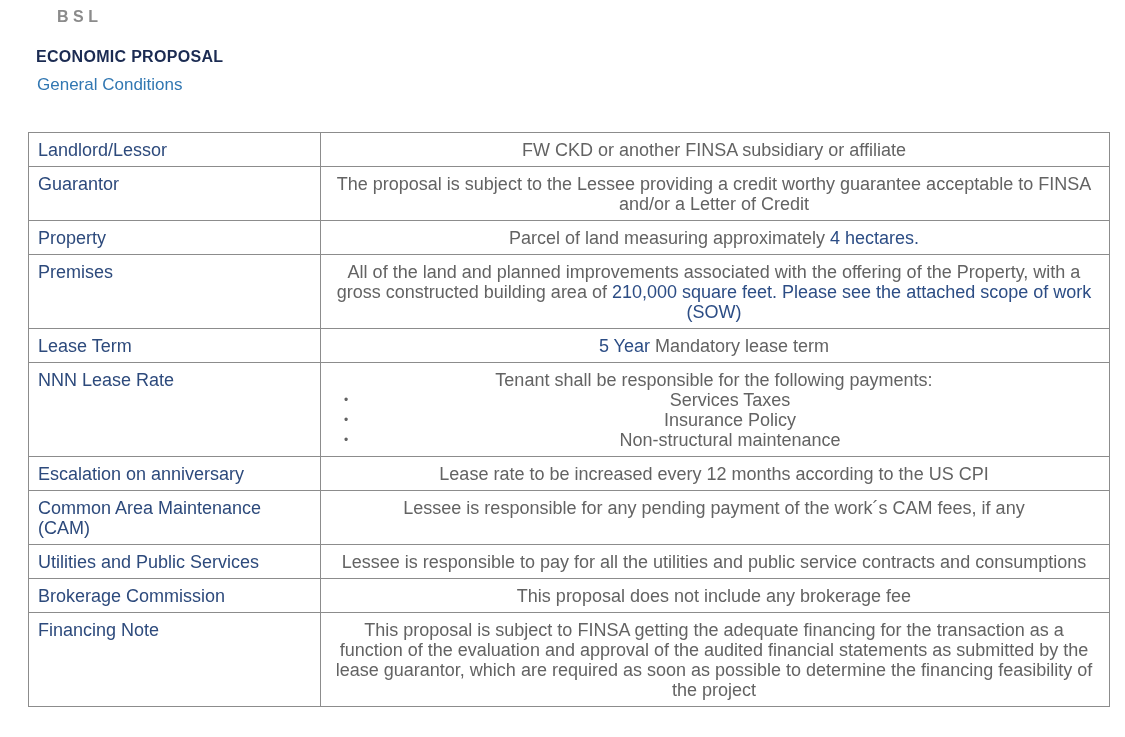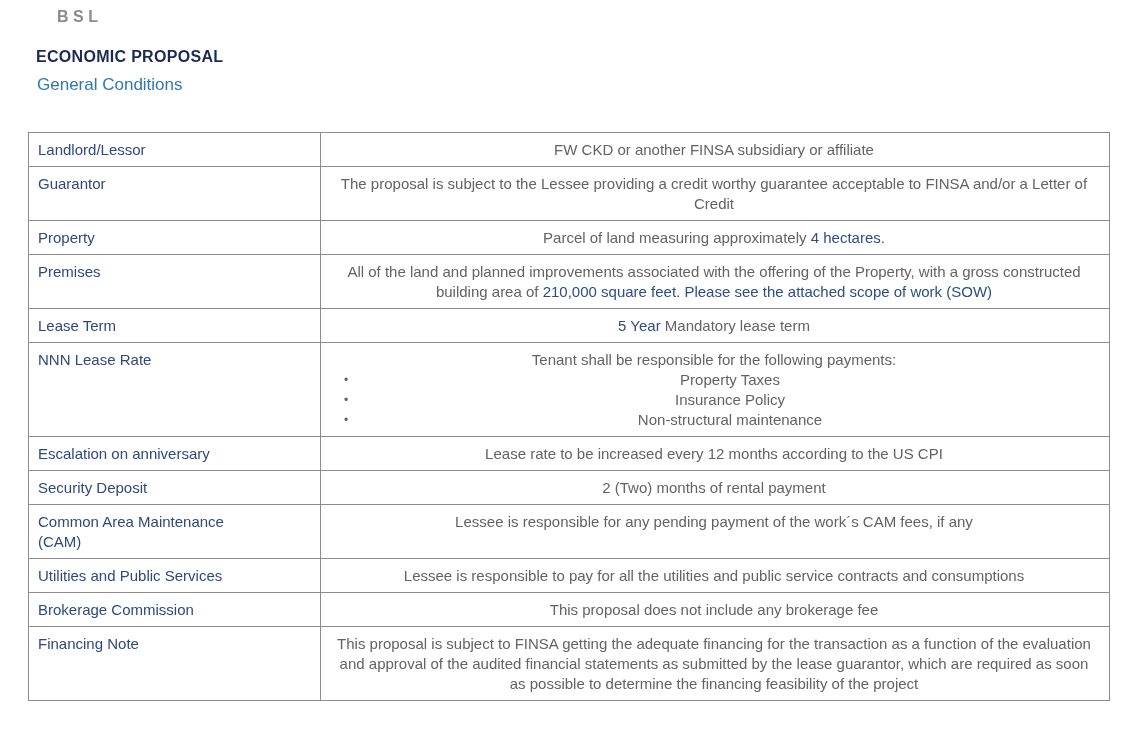--- a/index.html
+++ b/index.html
@@ -37,21 +37,21 @@
   }
   table.conditions-table {
     border-collapse: collapse;
     table-layout: fixed;
     margin: 37px 0 0 28px;
     width: 1082px;
   }
   table.conditions-table td {
     border: 1px solid #8c8c8c;
     vertical-align: top;
-    font-size: 15px;
+    font-size: 18px;
     line-height: 20px;
   }
   td.label-cell {
     width: 272px;
     color: #2d4a7c;
     padding: 7px 10px 6px 9px;
     white-space: pre-line;
   }
   td.value-cell {
     color: #636363;
@@ -116,36 +116,30 @@
           <td class="label-cell">Lease Term</td>
           <td class="value-cell">
             <div><span class="hl">5 Year</span><span> Mandatory lease term</span></div>
           </td>
         </tr>
         <tr>
           <td class="label-cell">NNN Lease Rate</td>
           <td class="value-cell">
             <div><span>Tenant shall be responsible for the following payments:</span></div>
             <ul class="bullet-list">
-              <li>Property Taxes</li>
+              <li>Services Taxes</li>
               <li>Insurance Policy</li>
               <li>Non-structural maintenance</li>
             </ul>
           </td>
         </tr>
         <tr>
           <td class="label-cell">Escalation on anniversary</td>
           <td class="value-cell">
             <div><span>Lease rate to be increased every 12 months according to the US CPI</span></div>
-          </td>
-        </tr>
-        <tr>
-          <td class="label-cell">Security Deposit</td>
-          <td class="value-cell">
-            <div><span>2 (Two) months of rental payment</span></div>
           </td>
         </tr>
         <tr>
           <td class="label-cell">Common Area Maintenance
 (CAM)</td>
           <td class="value-cell">
             <div><span>Lessee is responsible for any pending payment of the work´s CAM fees, if any</span></div>
           </td>
         </tr>
         <tr>

